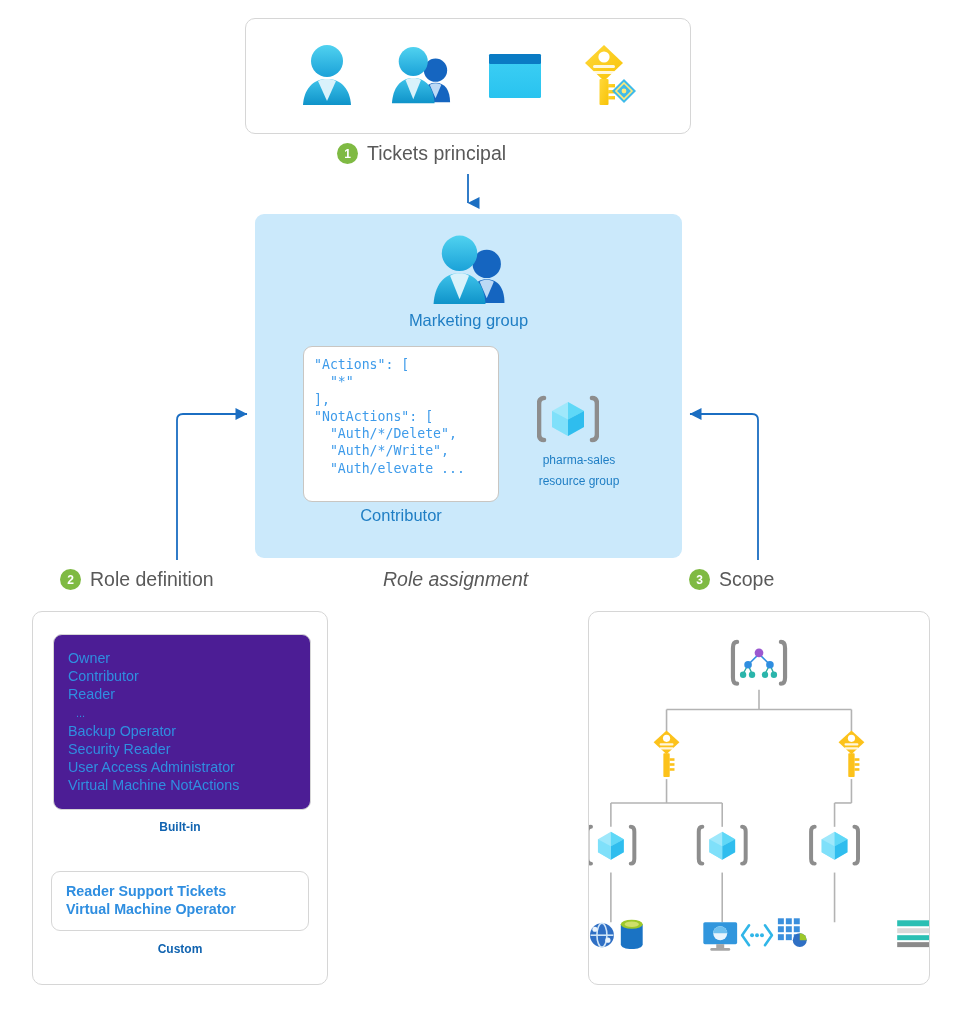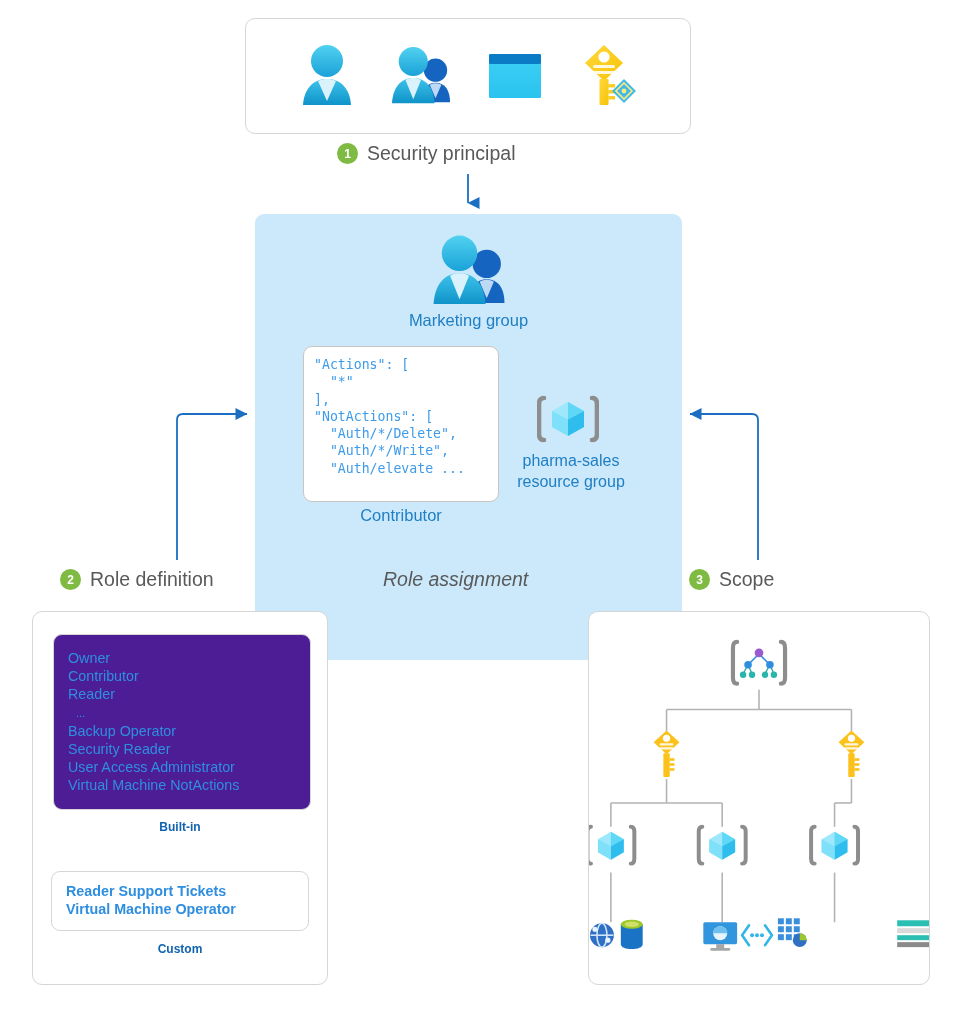--- a/index.html
+++ b/index.html
@@ -44,21 +44,21 @@
   #step1{left:337px;top:142px;}
   #step2{left:60px;top:568px;}
   #step3{left:689px;top:568px;}
   #role-assignment-label{
     position:absolute;left:383px;top:568px;
     color:#595959;font-size:19.5px;white-space:nowrap;font-style:italic;
   }
 
   
   #role-assignment-panel{
-    position:absolute;left:255px;top:214px;width:427px;height:446px;
+    position:absolute;left:255px;top:214px;width:427px;height:344px;
     background:#cbe9fb;border-radius:9px;
   }
   #marketing-group-icon{position:absolute;left:50%;top:18px;transform:translateX(-50%);}
   #marketing-group-label{
     position:absolute;left:0;top:97px;width:100%;text-align:center;
     color:#1f7ec4;font-size:16.5px;
   }
 
   
   #role-def-codebox{
@@ -71,22 +71,22 @@
     font-size:13.2px;line-height:17.3px;color:#3e9bea;white-space:pre;
   }
   #contributor-label{
     position:absolute;left:48px;top:292px;width:196px;text-align:center;
     color:#1f7ec4;font-size:16.5px;
   }
 
   
   #rg-icon{position:absolute;left:282px;top:178px;}
   #rg-label{
-    position:absolute;left:236px;top:236px;width:160px;text-align:center;
-    color:#1f7ec4;font-size:16px;line-height:21px;
+    position:absolute;left:244px;top:236px;width:160px;text-align:center;
+    color:#1f7ec4;font-size:12px;line-height:21px;
   }
 
   
   #role-definition-card{left:32px;top:611px;width:296px;height:374px;}
   #builtin-box{
     position:absolute;left:20px;top:22px;width:258px;height:176px;
     border:1px solid #d6d6d6;border-radius:9px;box-sizing:border-box;
     padding:14px 0 0 14px;background:#4c1d95;
   }
   #custom-box{
@@ -205,21 +205,21 @@
           <path d="M46,40 L54,48 L46,56 L38,48 Z" fill="none" stroke="#ffe97a" stroke-width="1.6"></path>
           <circle cx="46" cy="48" r="2.4" fill="#ffe97a"></circle>
         </svg>
       </div>
 
     </div>
   </div>
 
   <div class="step-label" id="step1">
     <span class="badge">1</span>
-    <span>Security principal</span>
+    <span>Tickets principal</span>
   </div>
 
   <div id="role-assignment-panel">
 
     <div id="marketing-group-icon">
       <svg width="78" height="78" viewBox="0 0 64 66">
         <circle cx="47" cy="27" r="12" fill="#1565c0"></circle>
         <path d="M47,40 C37,40 32,48 32,60 L62,60 C62,48 57,40 47,40 Z" fill="#1565c0"></path>
         <path d="M41,42 L47,56 L53,42 C51,41 49,40.5 47,40.5 C45,40.5 43,41 41,42 Z" fill="#bcd9f5"></path>
         <circle cx="24" cy="18" r="15" fill="url(#ugA)"></circle>

